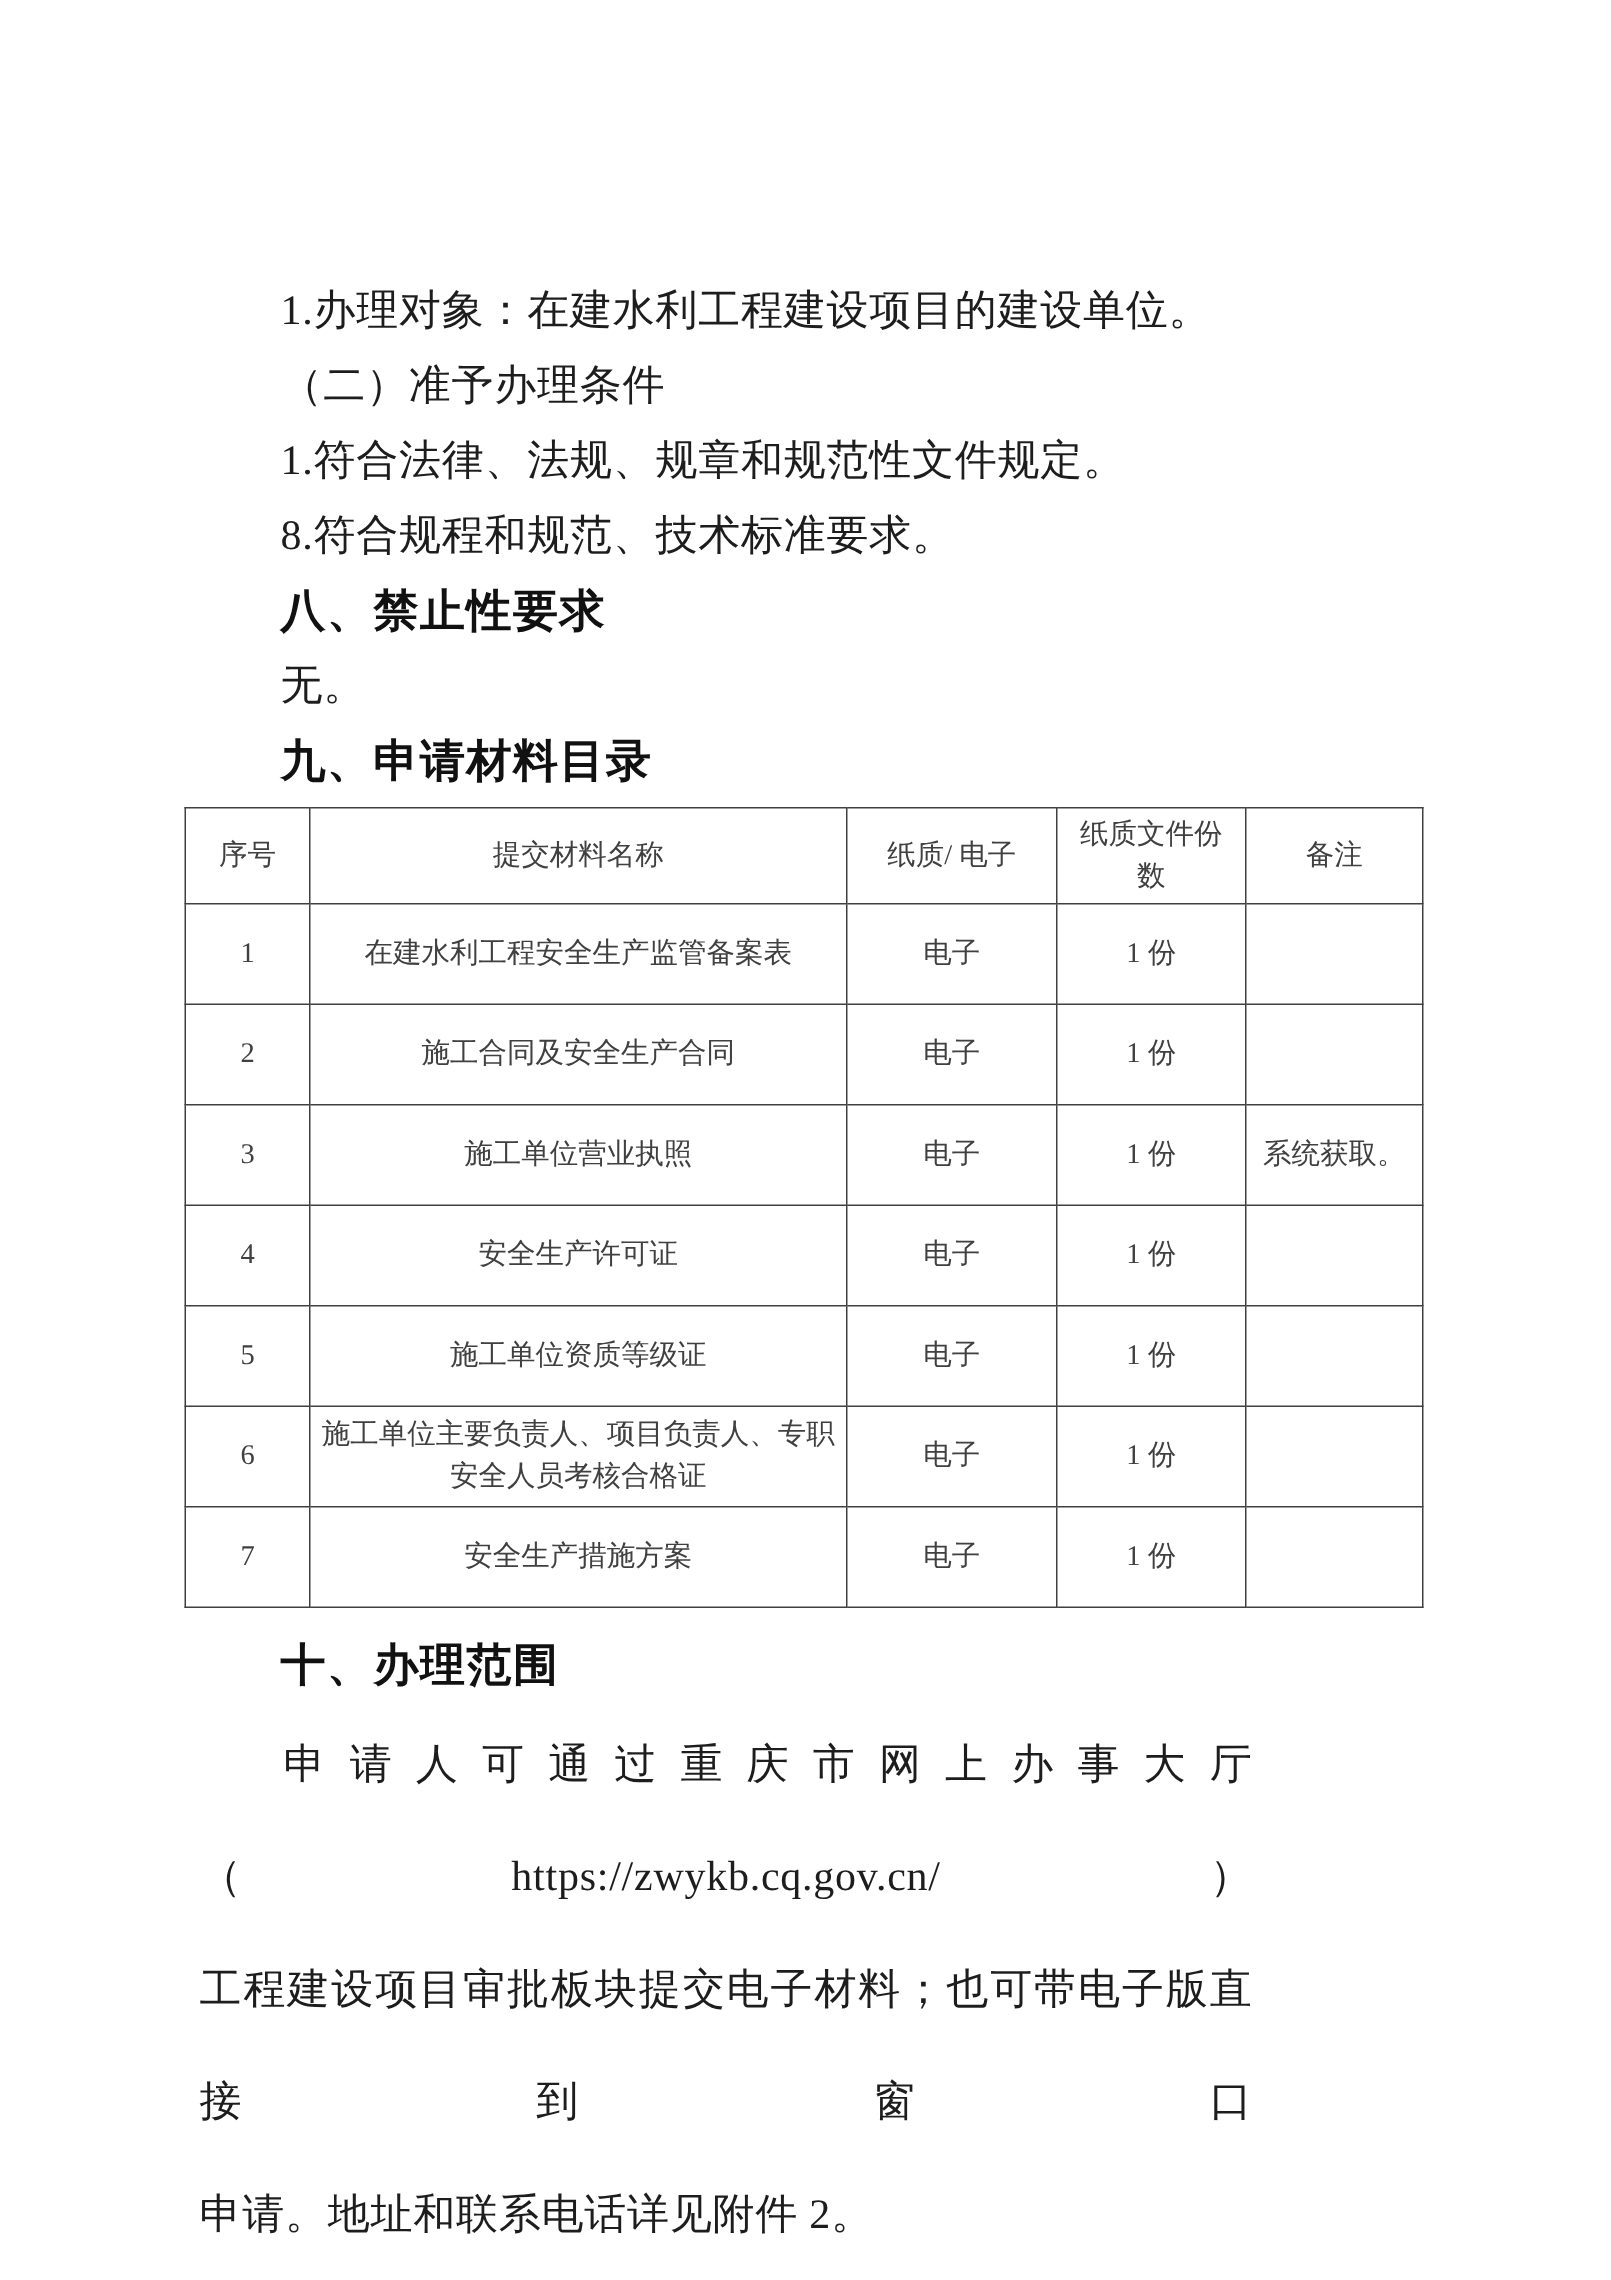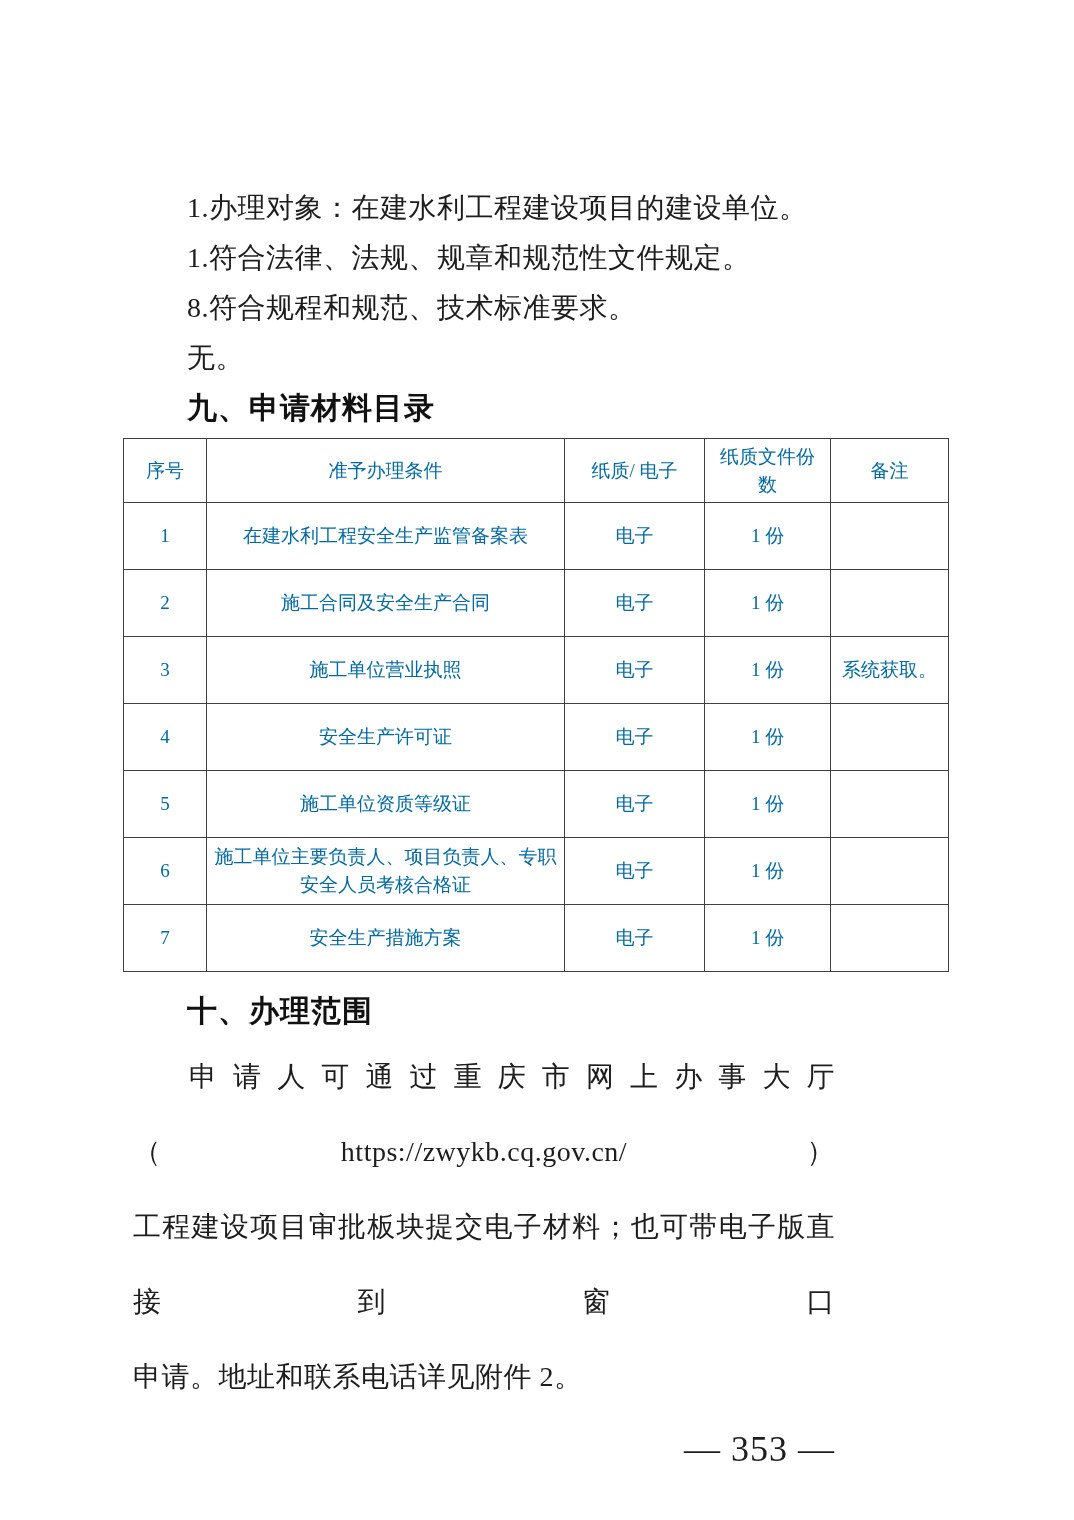--- a/index.html
+++ b/index.html
@@ -31,21 +31,21 @@
     padding-left: 54px;
     color: #111111;
     white-space: nowrap;
   }
   table.materials {
     border-collapse: collapse;
     table-layout: fixed;
     width: 825px;
     margin-top: 5px;
     font-size: 19px;
-    color: #0369a1;
+    color: #404040;
   }
   table.materials td {
     border: 1px solid #404040;
     text-align: center;
     vertical-align: middle;
     padding: 2px 6px;
     line-height: 28px;
     box-sizing: border-box;
     overflow: hidden;
   }
@@ -73,39 +73,41 @@
     letter-spacing: 1px;
   }
 </style>
 </head>
 <body>
 
 <div class="page">
 
   <div class="text-block">
     <div class="body-line indent">1.办理对象：在建水利工程建设项目的建设单位。</div>
+    <div class="body-line indent">（二）准予办理条件</div>
     <div class="body-line indent">1.符合法律、法规、规章和规范性文件规定。</div>
     <div class="body-line indent">8.符合规程和规范、技术标准要求。</div>
 
+    <div class="heading">八、禁止性要求</div>
     <div class="body-line indent">无。</div>
     <div class="heading">九、申请材料目录</div>
   </div>
 
   <table class="materials">
     <colgroup>
       <col class="c-no">
         <col class="c-name">
         <col class="c-medium">
         <col class="c-copies">
         <col class="c-remark">
     </colgroup>
     <tbody>
       <tr class="head">
         <td>序号</td>
-        <td>准予办理条件</td>
+        <td>提交材料名称</td>
         <td>纸质/ 电子</td>
         <td>纸质文件份数</td>
         <td>备注</td>
       </tr>
       <tr class="row">
         <td>1</td>
         <td>在建水利工程安全生产监管备案表</td>
         <td>电子</td>
         <td>1 份</td>
         <td></td>

